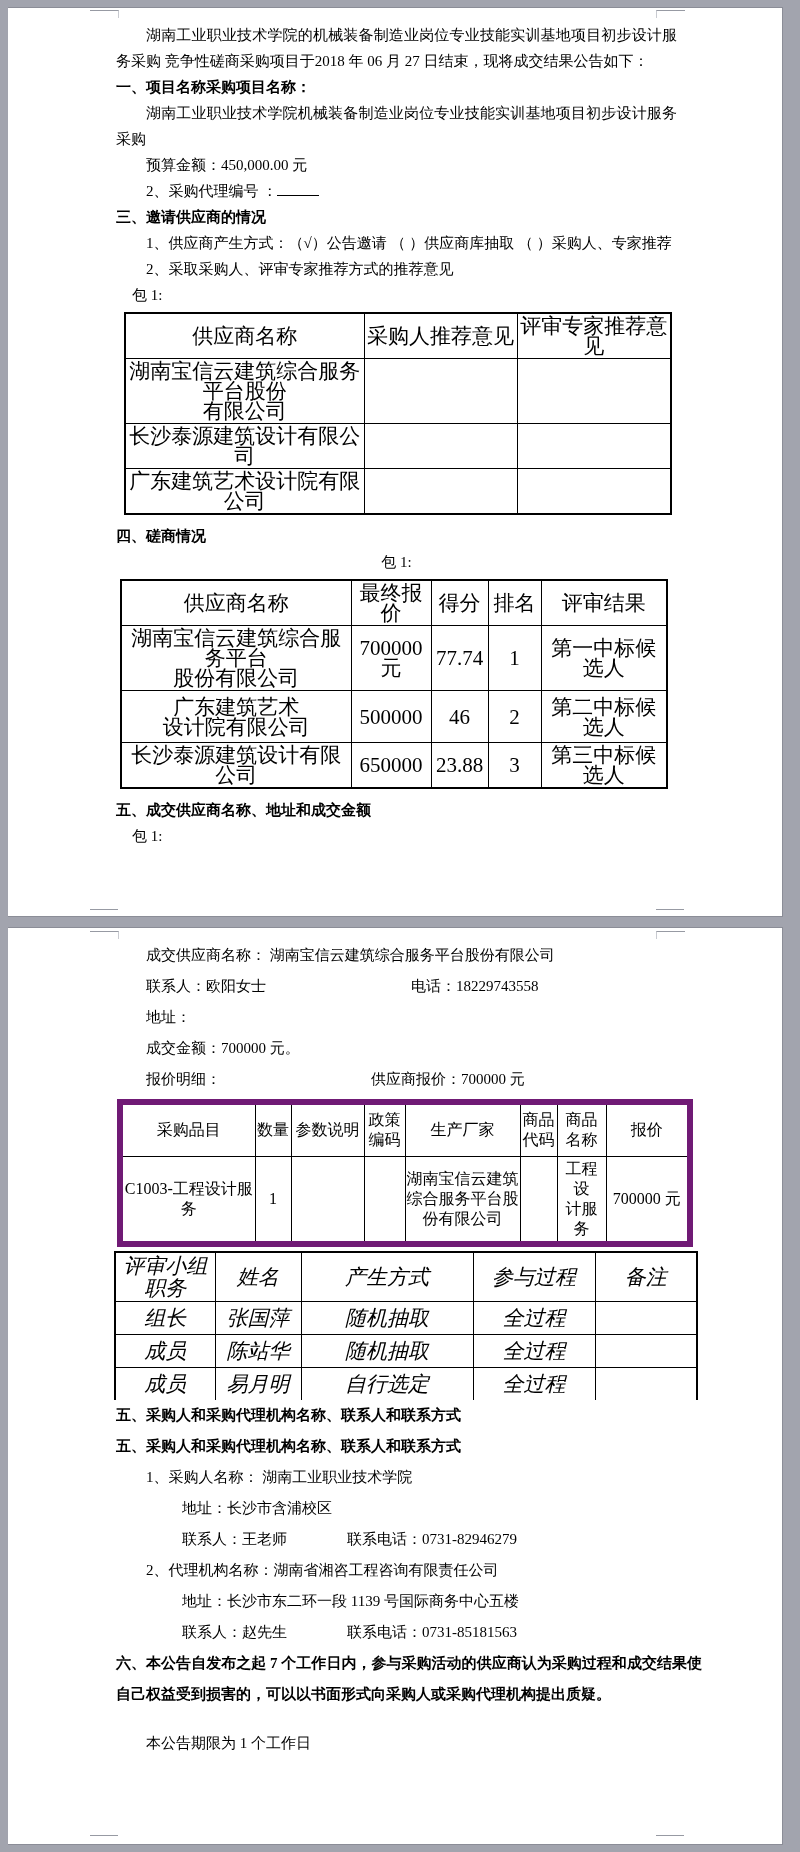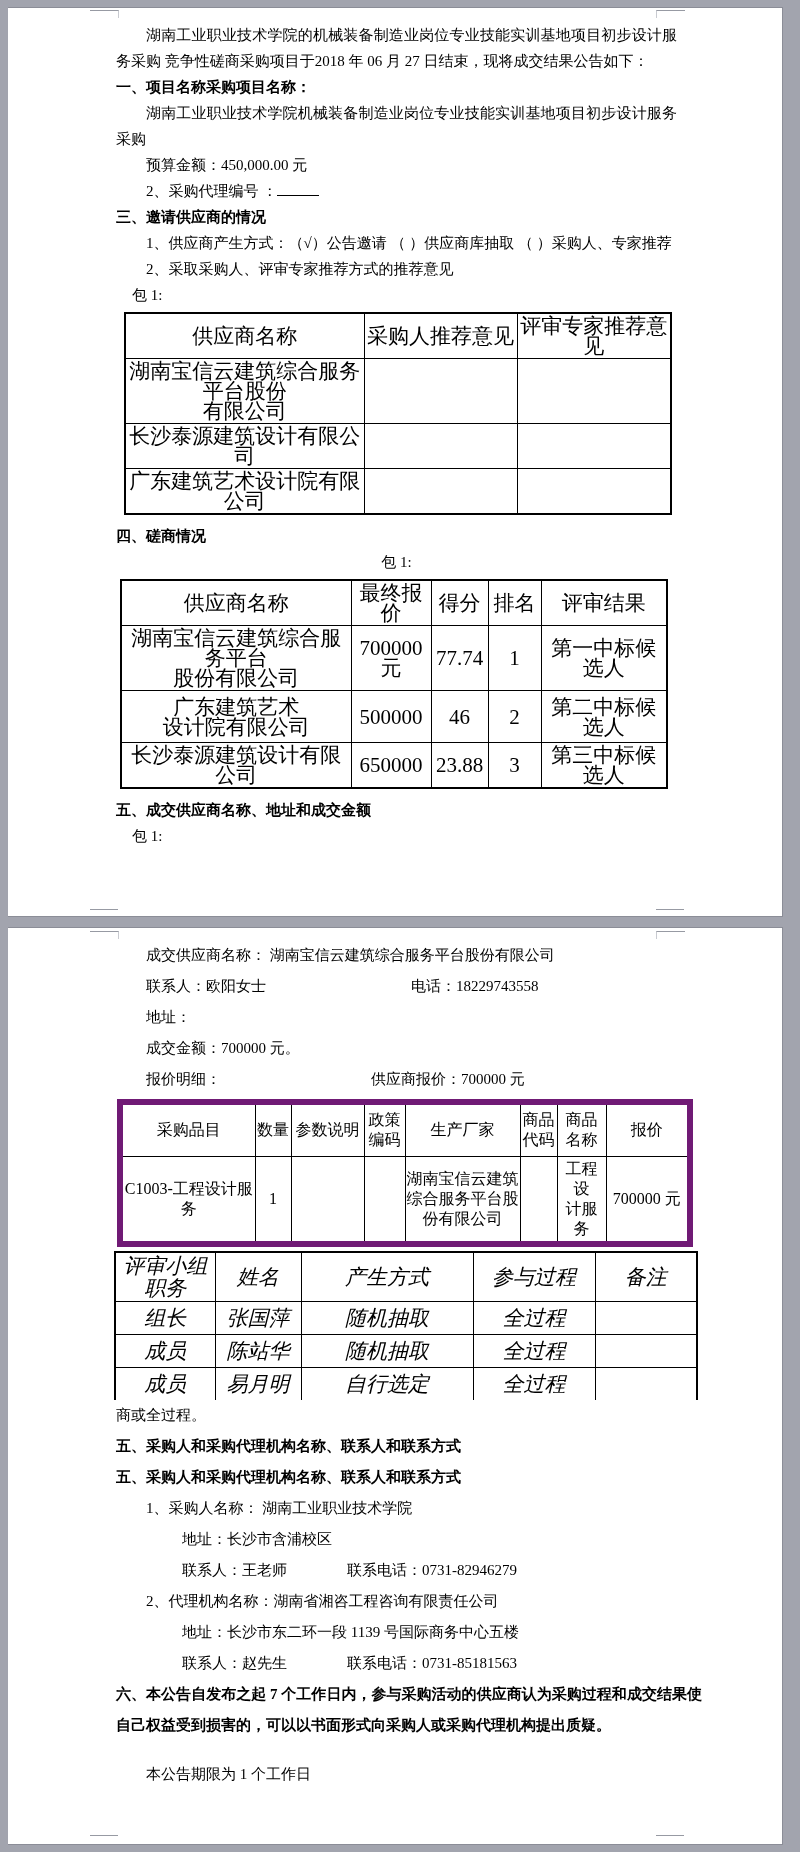--- a/index.html
+++ b/index.html
@@ -244,21 +244,20 @@
       <tr style="height:33px">
         <td>成员</td>
         <td>易月明</td>
         <td>自行选定</td>
         <td>全过程</td>
         <td></td>
       </tr>
     </tbody>
       </table>
 
-    <p>商或全过程。</p>
     <p class="hd">五、采购人和采购代理机构名称、联系人和联系方式</p>
     <p class="hd">五、采购人和采购代理机构名称、联系人和联系方式</p>
     <p class="ind">1、采购人名称： 湖南工业职业技术学院</p>
     <p class="sub">地址：长沙市含浦校区</p>
     <p class="sub"><span class="lbl-w165">联系人：王老师</span><span>联系电话：0731-82946279</span></p>
     <p class="ind">2、代理机构名称：湖南省湘咨工程咨询有限责任公司</p>
     <p class="sub">地址：长沙市东二环一段 1139 号国际商务中心五楼</p>
     <p class="sub"><span class="lbl-w165">联系人：赵先生</span><span>联系电话：0731-85181563</span></p>
 
     <p class="hd jt">六、本公告自发布之起 7 个工作日内，参与采购活动的供应商认为采购过程和成交结果使自己权益受到损害的，可以以书面形式向采购人或采购代理机构提出质疑。</p>

